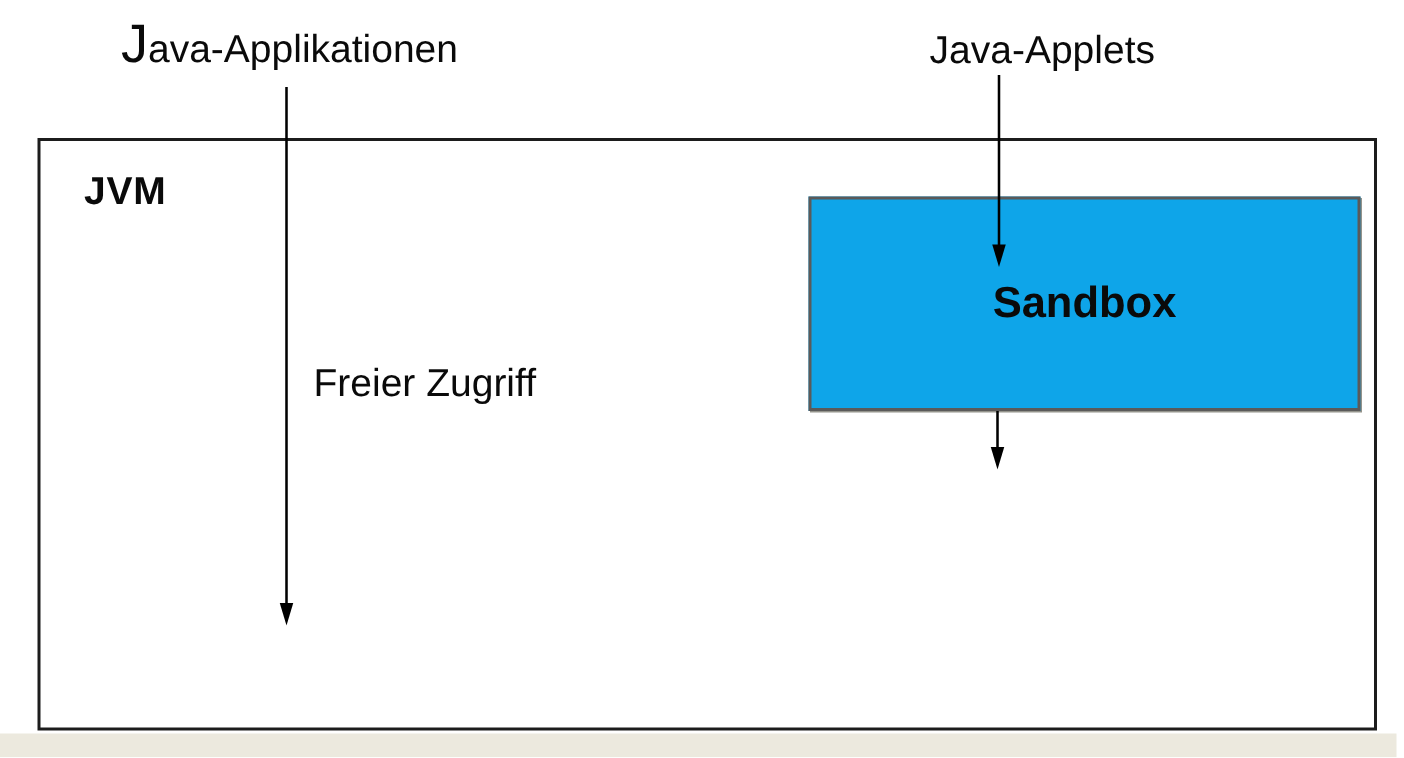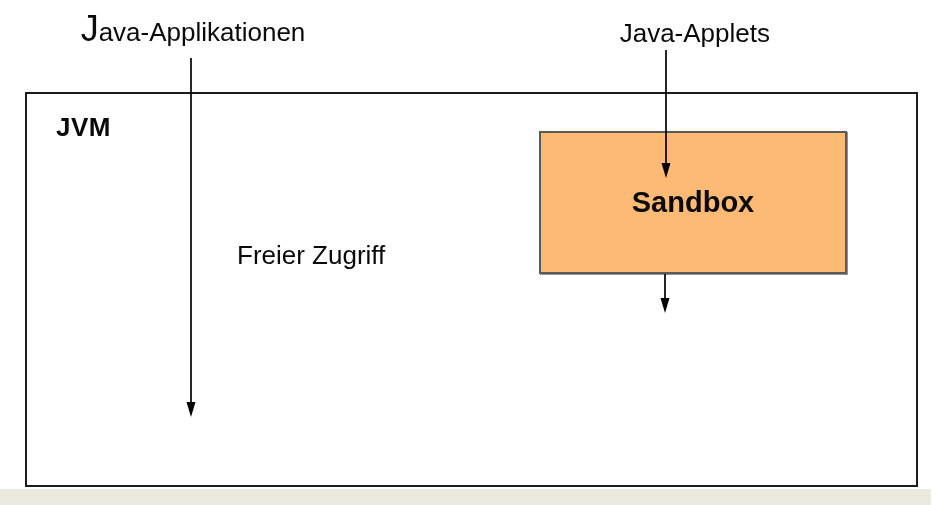--- a/index.html
+++ b/index.html
@@ -46,29 +46,28 @@
     left: 570px; top: 18px;
     width: 200px;
     text-align: right;
     font-size: 26px;
     line-height: 30px;
   }
 
   .free-access-label {
     left: 209px; top: 240px;
     font-size: 26px;
-    margin-left: 28px;
   }
 
   
   .sandbox-box {
     left: 539px; top: 131px;
-    width: 308px; height: 143px;
+    width: 368px; height: 143px;
     box-sizing: border-box;
-    background: #fdba74;
+    background: #0ea5e9;
     border: 2px solid #5a5a5a;
     box-shadow: 1px 1px 0 rgba(60,60,45,0.55);
     display: flex;
     align-items: center;
     justify-content: center;
     font-size: 29px;
     font-weight: bold;
   }
 
   

